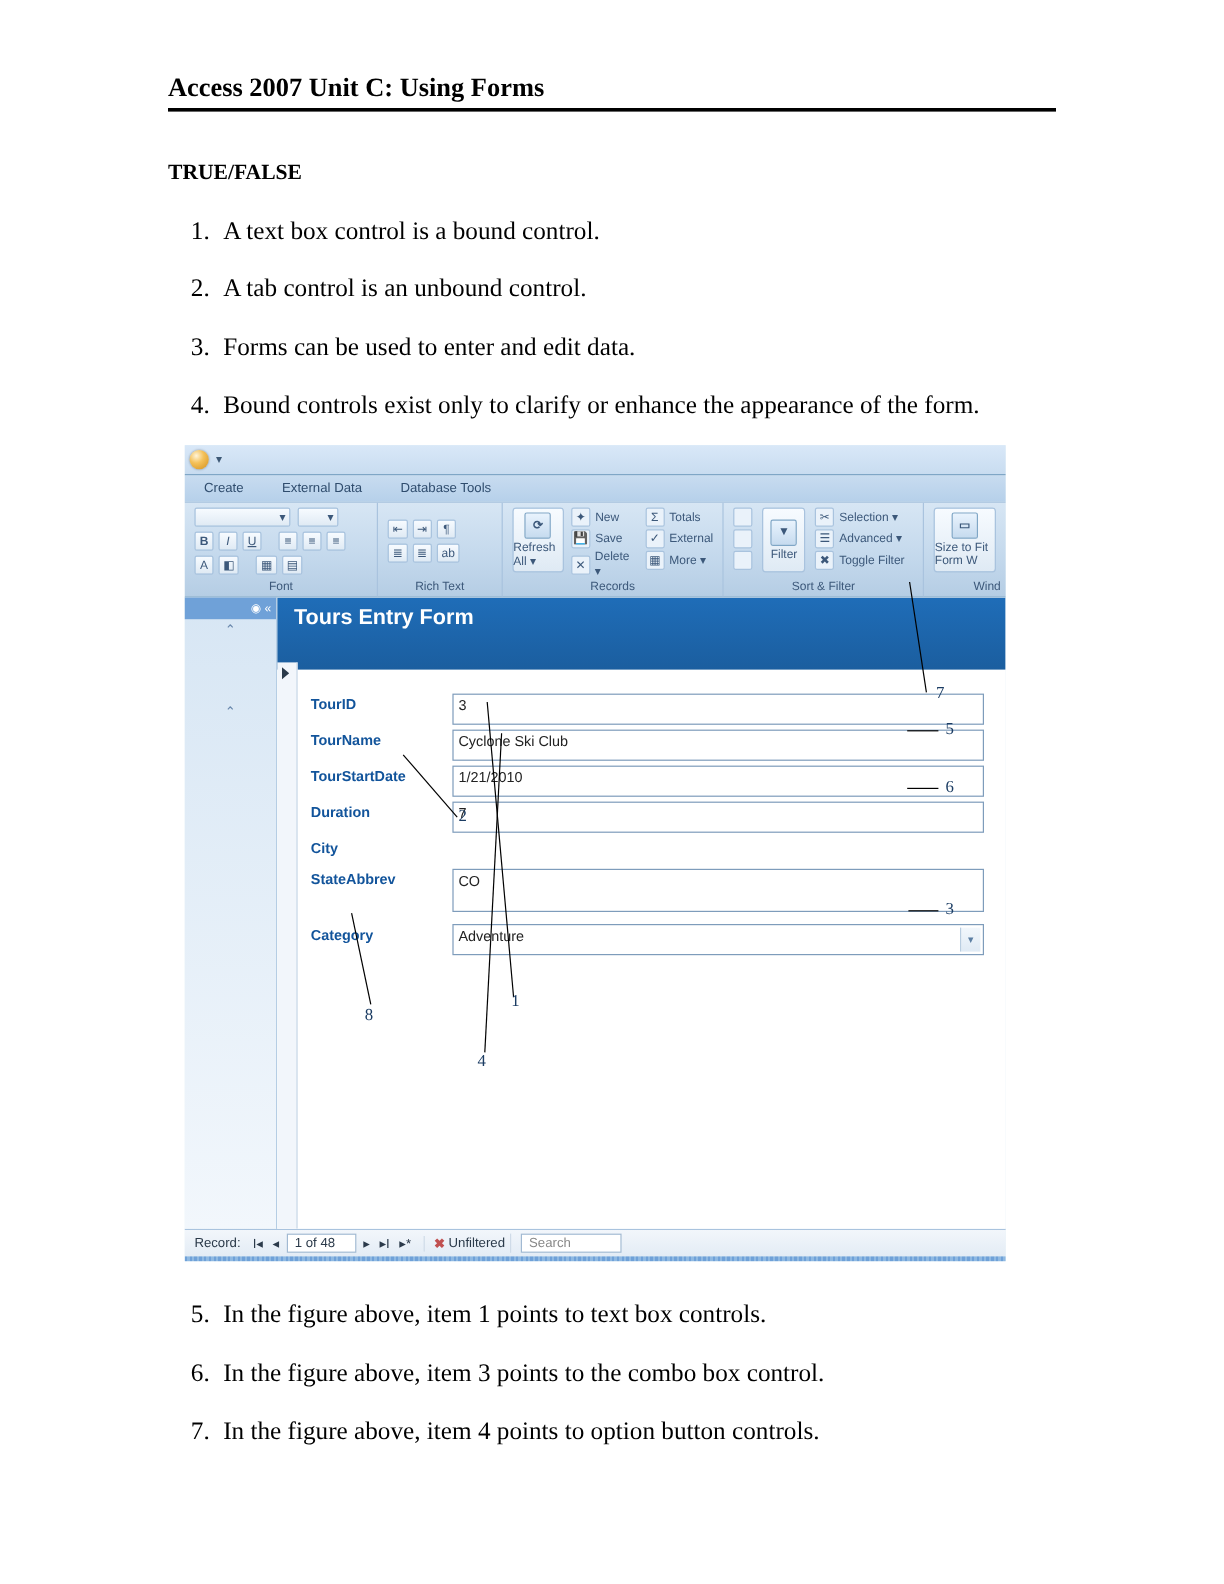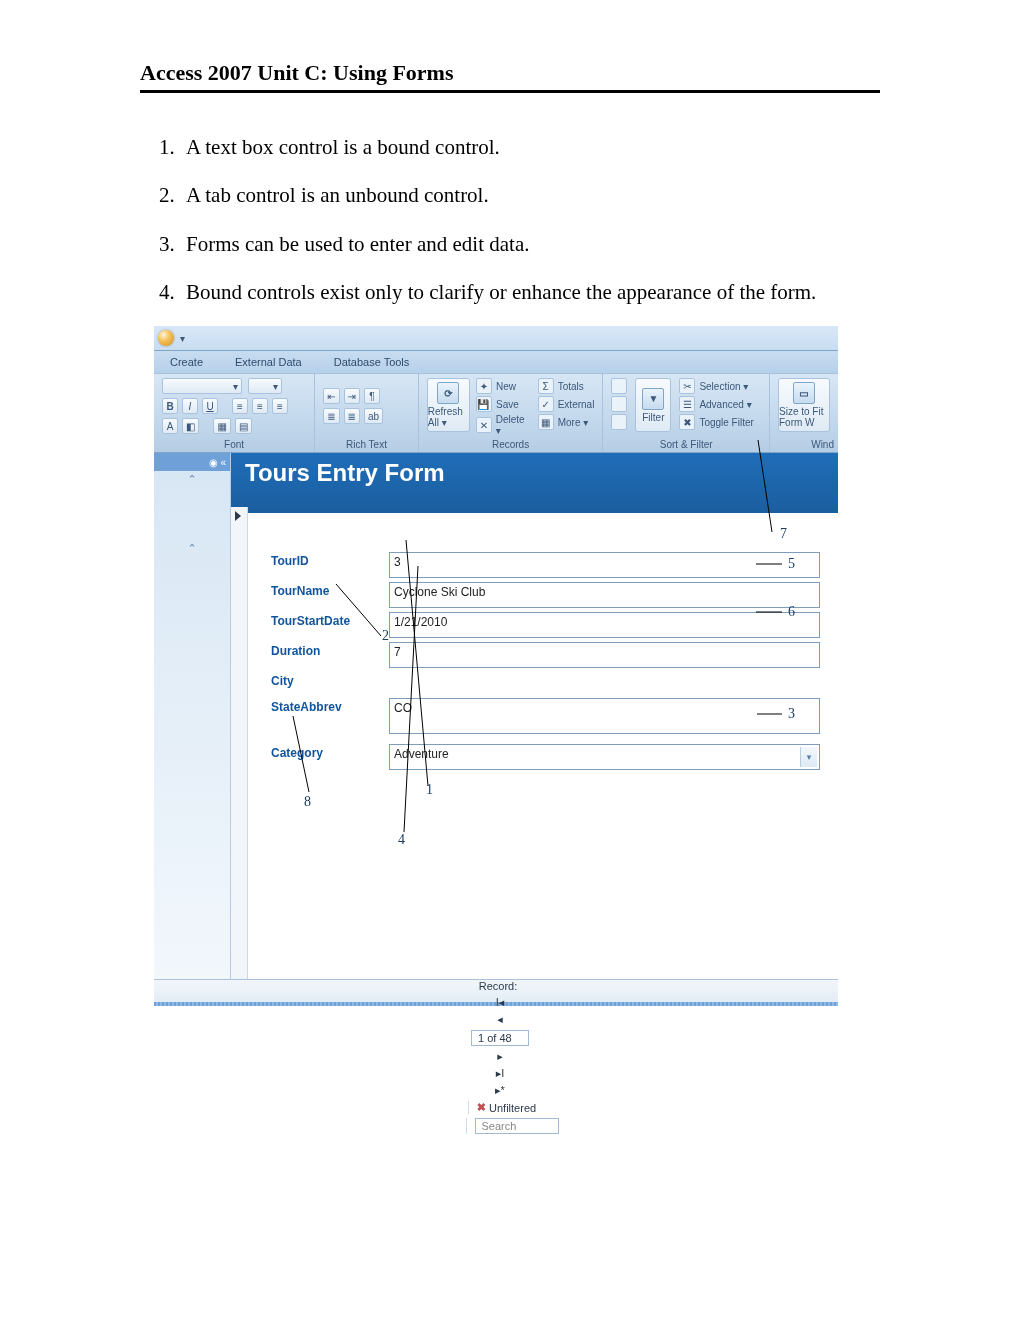--- a/index.html
+++ b/index.html
@@ -157,33 +157,33 @@
   .formarea {
     flex:1; background:#fff; position:relative; overflow:hidden;
     border-top: none;
   }
   .formhdr {
     height: 54px;
     background: linear-gradient(#1f6db8, #1b5e9f);
     color: #fff;
     display: flex; align-items: flex-start;
     padding: 6px 14px 0 14px;
-    font-size: 24px; font-weight: bold;
+    font-size: 18px; font-weight: bold;
   }
   .record-selector {
     position:absolute; left:0; top:54px; bottom:0; width:16px;
     background:#f2f6fb; border-right:1px solid #c9d7e6;
   }
   .record-selector .tri {
     position:absolute; top:4px; left:4px; width:0;height:0;
     border-top:5px solid transparent;border-bottom:5px solid transparent;
     border-left:6px solid #2b3a4a;
   }
   .fields {
-    position:absolute; left:40px; right:18px; top:80px;margin-top:19px;
+    position:absolute; left:28px; right:18px; top:80px;
   }
   .frow { display:flex; align-items:flex-start; margin-bottom:4px; }
   .flab { width:118px; color:#12549b; font-weight:bold; font-size:12px; padding-top:2px; }
   .fctl {
     flex:1;
     border:1px solid #7e9cbb;
     background:#fff;
     min-height:20px;
     padding:2px 4px;
     font-size:12px;
@@ -207,49 +207,50 @@
     font-family:"Times New Roman",serif;
     font-size:14px;
     color:#1b3c63;
   }
   
   .recnav {
     height:22px;
     background:linear-gradient(#f2f6fb,#e3ecf5);
     border-top:1px solid #a9c3de;
     display:flex; align-items:center; gap:4px;
-    padding-left:8px; font-size:11px; color:#2b3a4a;flex-direction:column;
+    padding-left:8px; font-size:11px; color:#2b3a4a;
   }
   .recnav .navlabel { margin-right:4px; }
   .recnav .navbtn {
     color:#2b3a4a; padding:0 2px; font-size:11px;
     display:inline-flex; align-items:center;
   }
   .recnav .recbox {
     border:1px solid #a1b9d2; background:#fff; padding:1px 6px; min-width:44px;
     display:inline-block;
   }
   .recnav .filt { display:flex;align-items:center;gap:3px; border-left:1px solid #cfdbe8; padding-left:8px; margin-left:4px;}
   .recnav .sbox {
-    border-left:1px solid #cfdbe8; margin-left:24px; padding-left:8px;
+    border-left:1px solid #cfdbe8; margin-left:0; padding-left:8px;
     display:flex; align-items:center;
   }
   .recnav .sbox .sinput { border:1px solid #a1b9d2; background:#fff; padding:1px 6px; width:70px; color:#888;}
   .bottom-edge {
     height: 4px;
     background: repeating-linear-gradient(90deg,#6fa1d8 0 2px,#8fb9e2 2px 4px);
   }
 </style>
 </head>
 <body>
 
 <div class="page">
   <h1 class="doc-title">Access 2007 Unit C: Using Forms</h1>
   <hr class="title-rule">
 
+  <p class="section-label">TRUE/FALSE</p>
 
   <ol class="questions" start="1">
     <li>A text box control is a bound control.</li>
     <li>A tab control is an unbound control.</li>
     <li>Forms can be used to enter and edit data.</li>
     <li>Bound controls exist only to clarify or enhance the appearance of the form.</li>
   </ol>
 
   <div class="screenshot-wrap">
     <div class="ss">
@@ -478,13 +479,18 @@
       <span class="calloutnum" style="left:634px;top:230px">5</span>
       <span class="calloutnum" style="left:634px;top:278px">6</span>
       <span class="calloutnum" style="left:634px;top:380px">3</span>
       <span class="calloutnum" style="left:228px;top:302px">2</span>
       <span class="calloutnum" style="left:150px;top:468px">8</span>
       <span class="calloutnum" style="left:272px;top:456px">1</span>
       <span class="calloutnum" style="left:244px;top:506px">4</span>
     </div>
   </div>
 
+  <ol class="questions" start="5">
+    <li>In the figure above, item 1 points to text box controls.</li>
+    <li>In the figure above, item 3 points to the combo box control.</li>
+    <li>In the figure above, item 4 points to option button controls.</li>
+  </ol>
 </div>
 
 </body></html>

